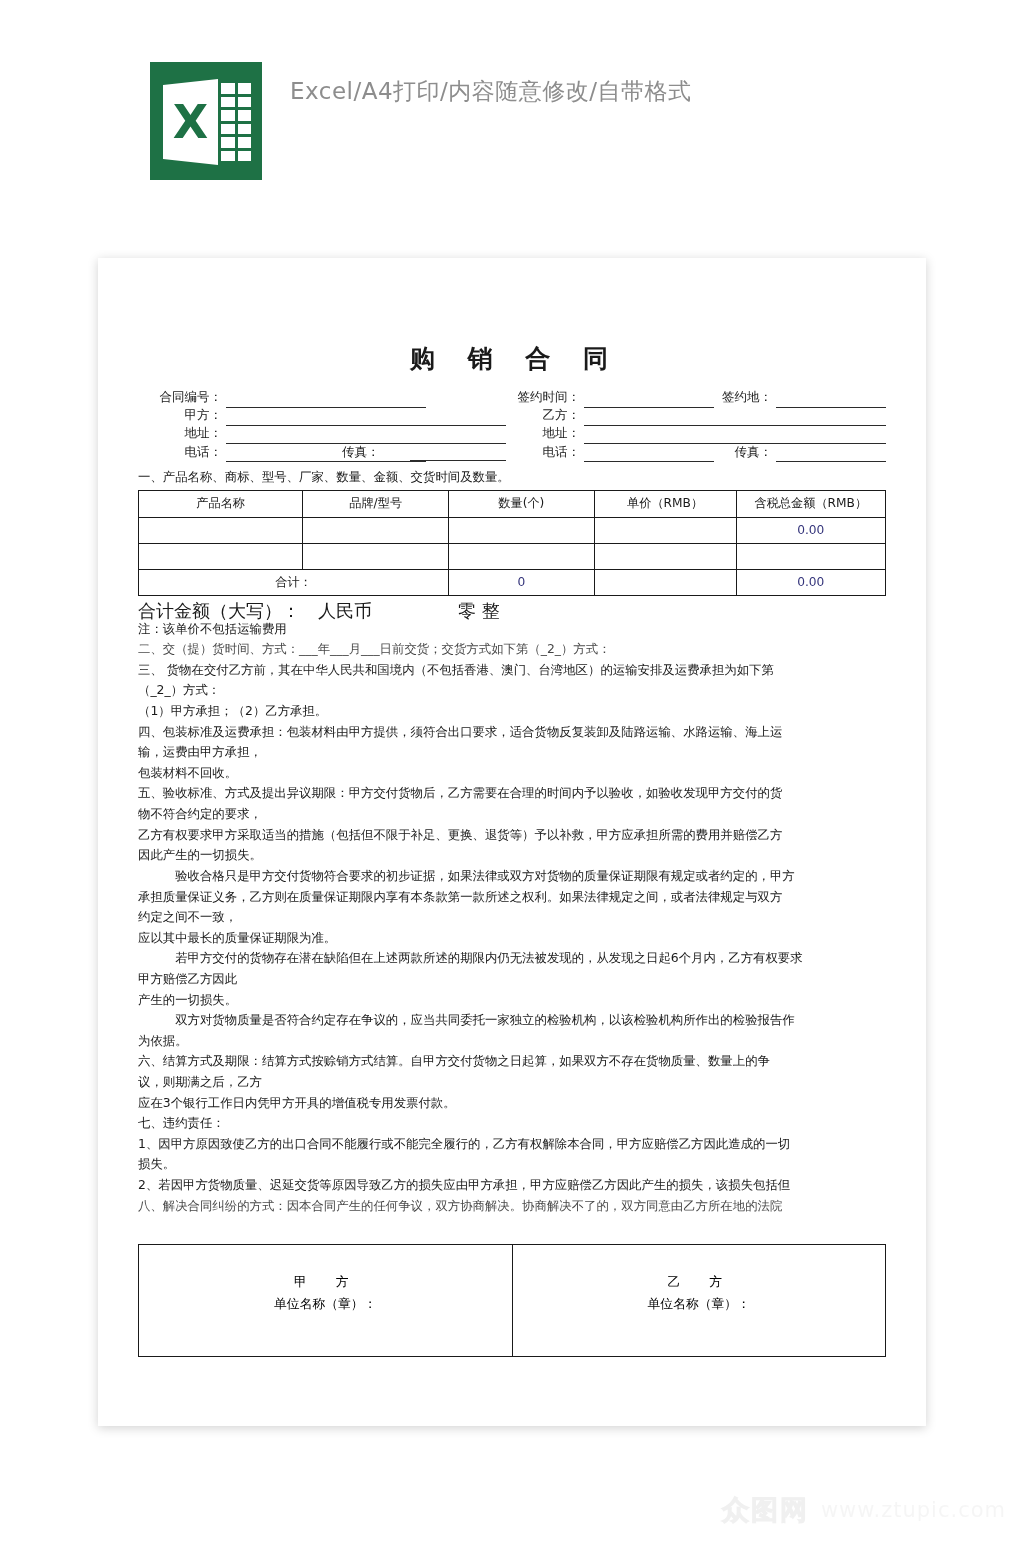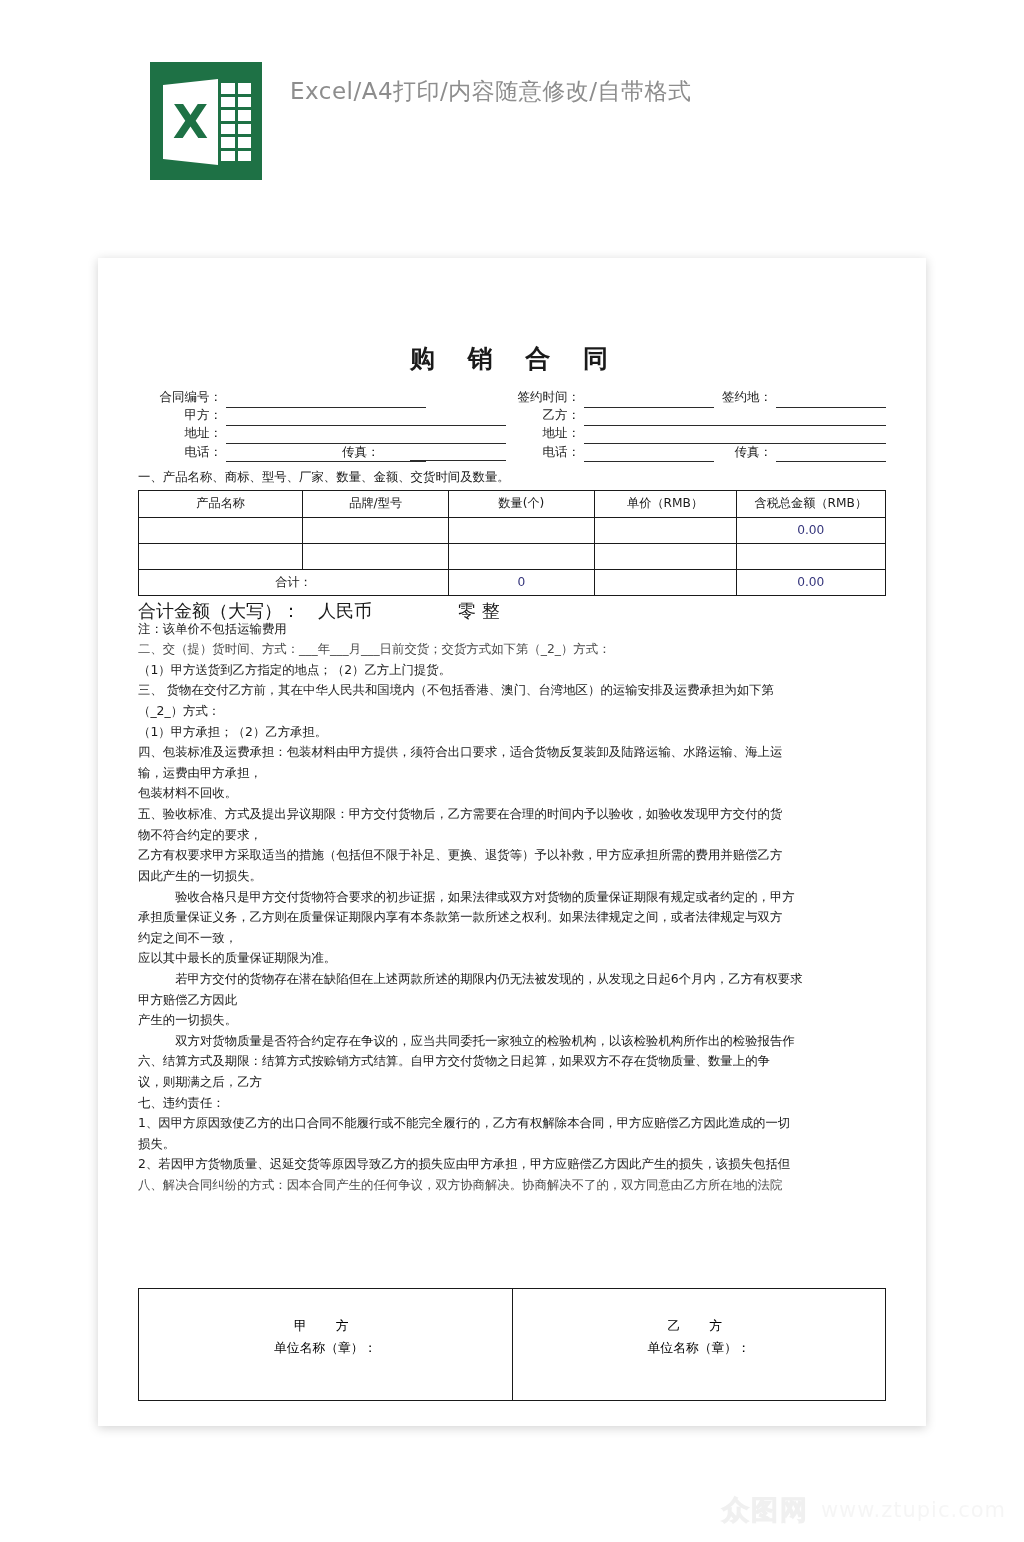--- a/index.html
+++ b/index.html
@@ -84,21 +84,21 @@
     font-weight: normal;
   }
   table.ptable th { height: 27px; }
   table.ptable td.num { color: #33337a; }
   .c1 { width: 22%; } .c2 { width: 19.5%; } .c3 { width: 19.5%; } .c4 { width: 19%; } .c5 { width: 20%; }
 
   .sumline { font-size: 18px; margin-top: 3px; position: relative; height: 18px; }
   .sumline .zero { position: absolute; left: 320px; top: 0; }
 
   
-  .sigwrap { position: absolute; left: 40px; top: 986px; width: 748px; margin-top: 44px; }
+  .sigwrap { position: absolute; left: 40px; top: 986px; width: 748px; }
   table.sig { width: 100%; border-collapse: collapse; table-layout: fixed; }
   table.sig td {
     border: 1.5px solid #1a1a1a; height: 112px; vertical-align: top;
     padding: 26px 0 0 0; text-align: center; font-size: 12.8px; line-height: 1.7;
   }
   .sig-party { letter-spacing: 8px; }
   .sig-unit { letter-spacing: 0px; }
 
   
   .watermark {
@@ -221,41 +221,42 @@
       </table>
 
       <div class="sumline">
         <span>合计金额（大写）：　人民币</span>
         <span class="zero">零 整</span>
       </div>
 
       <div class="clause">注：该单价不包括运输费用</div>
 
       <div class="clause clipped">二、交（提）货时间、方式：___年___月___日前交货；交货方式如下第（_2_）方式：</div>
-      <div class="clause">（1）甲方送货到乙方指定的地点；（2）乙方上门提货。</div>
       <div class="clause">三、  货物在交付乙方前，其在中华人民共和国境内（不包括香港、澳门、台湾地区）的运输安排及运费承担为如下第</div>
       <div class="clause">（_2_）方式：</div>
       <div class="clause">（1）甲方承担；（2）乙方承担。</div>
       <div class="clause">四、包装标准及运费承担：包装材料由甲方提供，须符合出口要求，适合货物反复装卸及陆路运输、水路运输、海上运</div>
       <div class="clause">输，运费由甲方承担，</div>
       <div class="clause">包装材料不回收。</div>
       <div class="clause">五、验收标准、方式及提出异议期限：甲方交付货物后，乙方需要在合理的时间内予以验收，如验收发现甲方交付的货</div>
       <div class="clause">物不符合约定的要求，</div>
       <div class="clause">乙方有权要求甲方采取适当的措施（包括但不限于补足、更换、退货等）予以补救，甲方应承担所需的费用并赔偿乙方</div>
       <div class="clause">因此产生的一切损失。</div>
       <div class="clause">　　　验收合格只是甲方交付货物符合要求的初步证据，如果法律或双方对货物的质量保证期限有规定或者约定的，甲方</div>
       <div class="clause">承担质量保证义务，乙方则在质量保证期限内享有本条款第一款所述之权利。如果法律规定之间，或者法律规定与双方</div>
       <div class="clause">约定之间不一致，</div>
       <div class="clause">应以其中最长的质量保证期限为准。</div>
       <div class="clause">　　　若甲方交付的货物存在潜在缺陷但在上述两款所述的期限内仍无法被发现的，从发现之日起6个月内，乙方有权要求</div>
       <div class="clause">甲方赔偿乙方因此</div>
       <div class="clause">产生的一切损失。</div>
       <div class="clause">　　　双方对货物质量是否符合约定存在争议的，应当共同委托一家独立的检验机构，以该检验机构所作出的检验报告作</div>
+      <div class="clause">为依据。</div>
       <div class="clause">六、结算方式及期限：结算方式按赊销方式结算。自甲方交付货物之日起算，如果双方不存在货物质量、数量上的争</div>
       <div class="clause">议，则期满之后，乙方</div>
+      <div class="clause">应在3个银行工作日内凭甲方开具的增值税专用发票付款。</div>
       <div class="clause">七、违约责任：</div>
       <div class="clause">1、因甲方原因致使乙方的出口合同不能履行或不能完全履行的，乙方有权解除本合同，甲方应赔偿乙方因此造成的一切</div>
       <div class="clause">损失。</div>
       <div class="clause">2、若因甲方货物质量、迟延交货等原因导致乙方的损失应由甲方承担，甲方应赔偿乙方因此产生的损失，该损失包括但</div>
       <div class="clause clipped">八、解决合同纠纷的方式：因本合同产生的任何争议，双方协商解决。协商解决不了的，双方同意由乙方所在地的法院</div>
 
     </div>
 
     <div class="sigwrap">
       <table class="sig">

